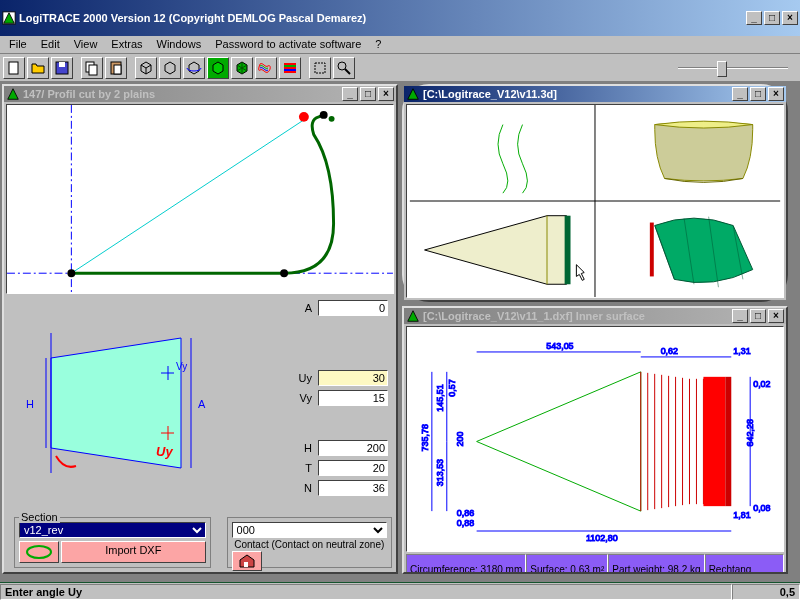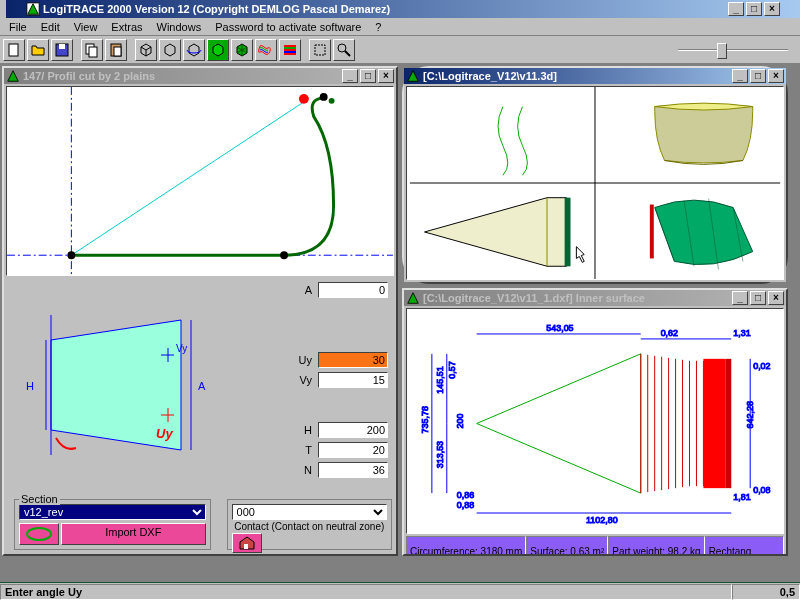--- a/index.html
+++ b/index.html
@@ -9,46 +9,45 @@
   background: #c0c0c0;
   width: 800px;
   height: 600px;
   overflow: hidden;
   display: flex;
   flex-direction: column;
 }
 .titlebar {
   background: linear-gradient(to right, #0a246a, #a6caf0);
   color: #fff;
-  height: 18px;
-  display: flex;
-  align-items: center;
-  padding: 0 20px;
+  height: 36px;
+  display: flex;
+  align-items: center;
+  padding: 0 2px;
   font-weight: bold;
-  margin-left: 6px;
 }
 .titlebar .spacer { flex: 1; }
 .winbtn {
   width: 16px; height: 14px;
   background: #c0c0c0;
   border: 1px solid;
   border-color: #fff #404040 #404040 #fff;
   margin-left: 2px;
   font-family: Marlett, sans-serif;
   font-size: 10px;
   text-align: center;
   line-height: 12px;
   color: #000;
   cursor: default;
 }
 .menubar {
   background: #c0c0c0;
   height: 18px;
   display: flex;
-  align-items: center;
+  align-items: flex-start;
   padding: 0 2px;
   border-bottom: 1px solid #808080;
 }
 .menubar span { padding: 2px 7px; cursor: default; }
 .toolbar {
   background: #c0c0c0;
   height: 28px;
   display: flex;
   align-items: center;
   padding: 2px;
@@ -135,21 +134,21 @@
 .input-row label { margin-right: 6px; }
 .input-row input {
   width: 70px;
   height: 16px;
   font-size: 11px;
   text-align: right;
   border: 1px solid;
   border-color: #404040 #fff #fff #404040;
   padding: 0 2px;
 }
-.input-row input.hl { background: #f97316; padding-left: 38px; }
+.input-row input.hl { background: #fef9c3; padding-left: 38px; }
 .section-box {
   border: 1px solid #808080;
   margin: 2px;
   padding: 4px;
   position: relative;
 }
 .section-box .lbl {
   position: absolute;
   top: -7px; left: 4px;
   background: #c0c0c0;
@@ -159,21 +158,21 @@
   width: 100%;
   font-size: 11px;
   background: #000080;
   color: #fff;
   border: 1px solid;
   border-color: #404040 #fff #fff #404040;
 }
 .btn {
   border: 1px solid;
   border-color: #fff #404040 #404040 #fff;
-  background: #ec4899;
+  background: #fca5a5;
   padding: 2px 8px;
   cursor: default;
   text-align: center;
 }
 .statusbar {
   height: 18px;
   background: #c0c0c0;
   border-top: 1px solid #14532d;
   display: flex;
   align-items: center;

